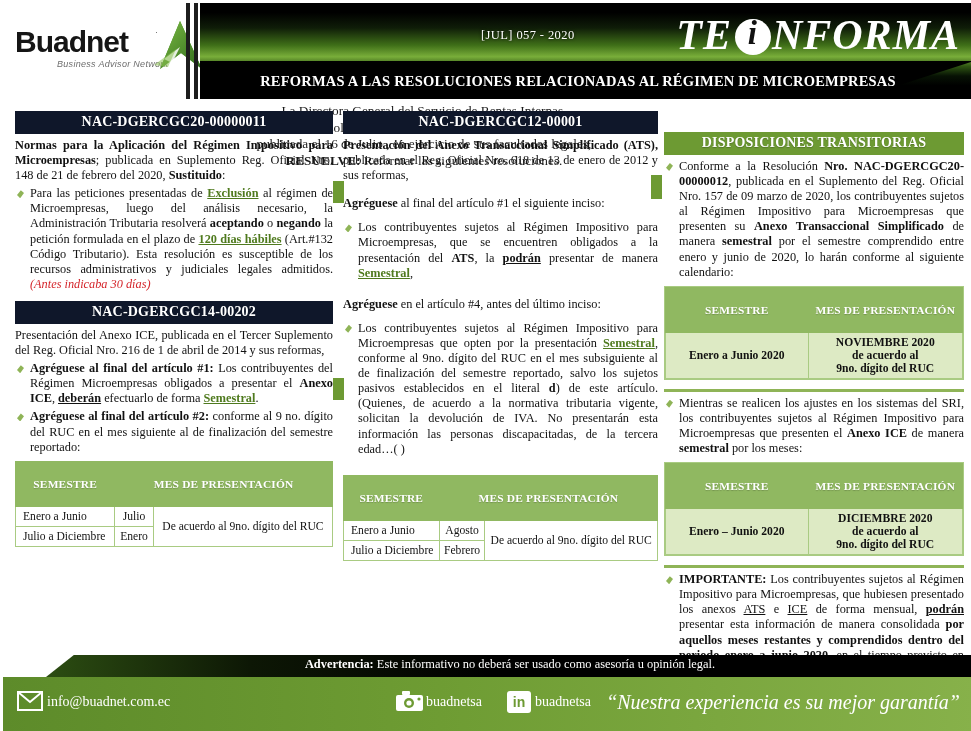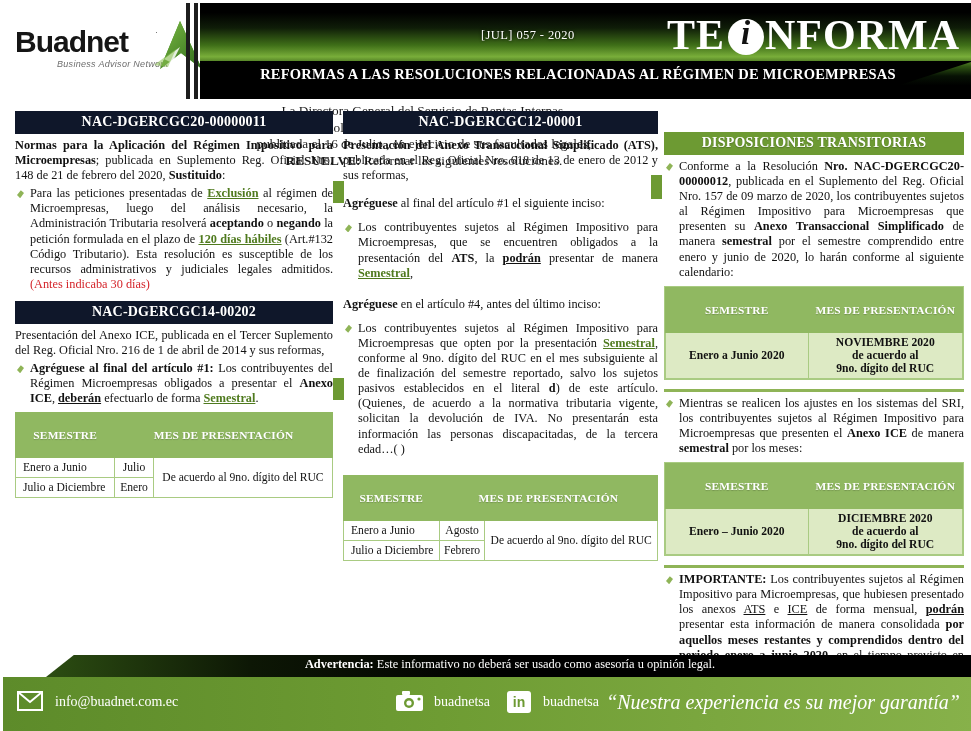--- a/index.html
+++ b/index.html
@@ -49,21 +49,21 @@
     background:linear-gradient(to bottom,#000 0%,#000 10%,#0f1d08 26%,#3f6f18 44%,#79ae3a 56%,#2e5512 66%,#071204 76%,#000 86%,#000 100%);
   }
   .hdr-issue{
     position:absolute;left:281px;top:25px;
     color:#ffffff;font-size:12.5px;font-family:"Liberation Serif",serif;
     letter-spacing:.4px;text-shadow:0 0 3px #000;
   }
   .hdr-teinforma{
     position:absolute;right:14px;top:8px;
     font-family:"Liberation Serif", serif;
-    font-weight:bold;font-size:42px;color:#ffffff;
+    font-style:italic;font-weight:bold;font-size:42px;color:#ffffff;
     letter-spacing:1px;white-space:nowrap;
   }
   .info-badge{
     display:inline-block;width:36px;height:36px;border-radius:50%;
     background:#ffffff;position:relative;vertical-align:-6px;margin:0 1px 0 3px;
   }
   .info-badge:after{
     content:"i";position:absolute;left:0;right:0;top:-4px;
     font-style:italic;font-weight:bold;font-size:33px;color:#111;text-align:center;
     font-family:"Liberation Serif",serif;
@@ -71,21 +71,21 @@
   .hdr-subtitle-band{
     position:absolute;left:197px;top:58px;width:774px;height:30px;
     overflow:hidden;
   }
   .hdr-subtitle-band .slab{
     position:absolute;left:0;top:0;width:774px;height:30px;
     background:#000;
     clip-path:polygon(0 0, 100% 0, 100% 0, 88% 100%, 0 100%);
   }
   .hdr-subtitle{
-    position:absolute;left:8px;top:5px;width:740px;
+    position:absolute;left:8px;top:12px;width:740px;
     text-align:center;color:#ffffff;
     font-family:"Liberation Serif",serif;font-weight:bold;font-size:14.5px;
     letter-spacing:.2px;
   }
 
   
   .intro{
     position:absolute;left:186px;top:100px;width:470px;
     text-align:center;font-size:13.3px;line-height:16.5px;color:#1a1a1a;
   }
@@ -103,21 +103,21 @@
     padding:3px 0 4px;letter-spacing:.2px;
     text-shadow:0 1px 1px rgba(0,0,0,.25);
   }
   .greenbar.dk{background:#6d9a33;}
 
   .body-txt{font-size:12.3px;line-height:15.1px;color:#111;text-align:justify;}
   .body-txt p{margin:4px 0 0;}
   .body-txt b{font-weight:bold;}
   .u{text-decoration:underline;}
   .grn{color:#4f7a1e;text-decoration:underline;font-weight:bold;}
-  .red-it{color:#d4242a;}
+  .red-it{color:#d4242a;font-style:italic;}
 
   ul.bul{list-style:none;margin:3px 0 0;padding:0;}
   ul.bul li{
     position:relative;padding-left:15px;margin-top:3px;
     text-align:justify;
   }
   ul.bul li:before{
     content:"";position:absolute;left:2px;top:4px;
     width:7px;height:8px;
     background:#8fb457;
@@ -161,21 +161,21 @@
     position:absolute;left:0;top:2px;width:928px;text-align:center;
     color:#ffffff;font-size:12.4px;font-family:"Liberation Serif",serif;
   }
   .adv .txt b{font-weight:bold;}
 
   
   .footer{
     position:absolute;left:0;top:674px;width:971px;height:57px;
     background:linear-gradient(to right,#5d8b2a 0%,#6e9c33 45%,#87b14a 100%);
   }
-  .fitem{position:absolute;top:14px;display:flex;align-items:center;gap:12px;}
+  .fitem{position:absolute;top:14px;display:flex;align-items:center;gap:4px;}
   .fitem .lbl{color:#ffffff;font-size:14px;font-family:"Liberation Serif",serif;}
   .ic{width:26px;height:22px;position:relative;display:inline-block;}
   .ic svg{display:block;}
   .f-quote{
     position:absolute;right:14px;top:14px;
     color:#ffffff;font-style:italic;font-size:20px;
     font-family:"Liberation Serif",serif;white-space:nowrap;
   }
   .li-box{
     width:24px;height:22px;background:#ffffff;border-radius:3px;
@@ -253,20 +253,21 @@
     </div>
 
     <div style="height:9px"></div>
 
     <div class="greenbar">NAC-DGERCGC14-00202</div>
 
     <div class="body-txt">
       <p>Presentación del Anexo ICE, publicada en el Tercer Suplemento del Reg. Oficial Nro. 216 de 1 de abril de 2014 y sus reformas,</p>
       <ul class="bul">
         <li><b>Agréguese al final del artículo #1:</b><span> Los contribuyentes del Régimen Microempresas obligados a presentar el </span><b>Anexo ICE</b><span>, </span><b class="u">deberán</b><span> efectuarlo de forma </span><span class="grn">Semestral</span><span>.</span></li>
+        <li><b>Agréguese al final del artículo #2:</b><span> conforme al 9 no. dígito del RUC en el mes siguiente al de finalización del semestre reportado:</span></li>
       </ul>
     </div>
 
     <table class="tbl">
       <tbody>
           <tr>
         <th>SEMESTRE</th>
         <th colspan="2">MES DE PRESENTACIÓN</th>
       </tr>
       <tr>

